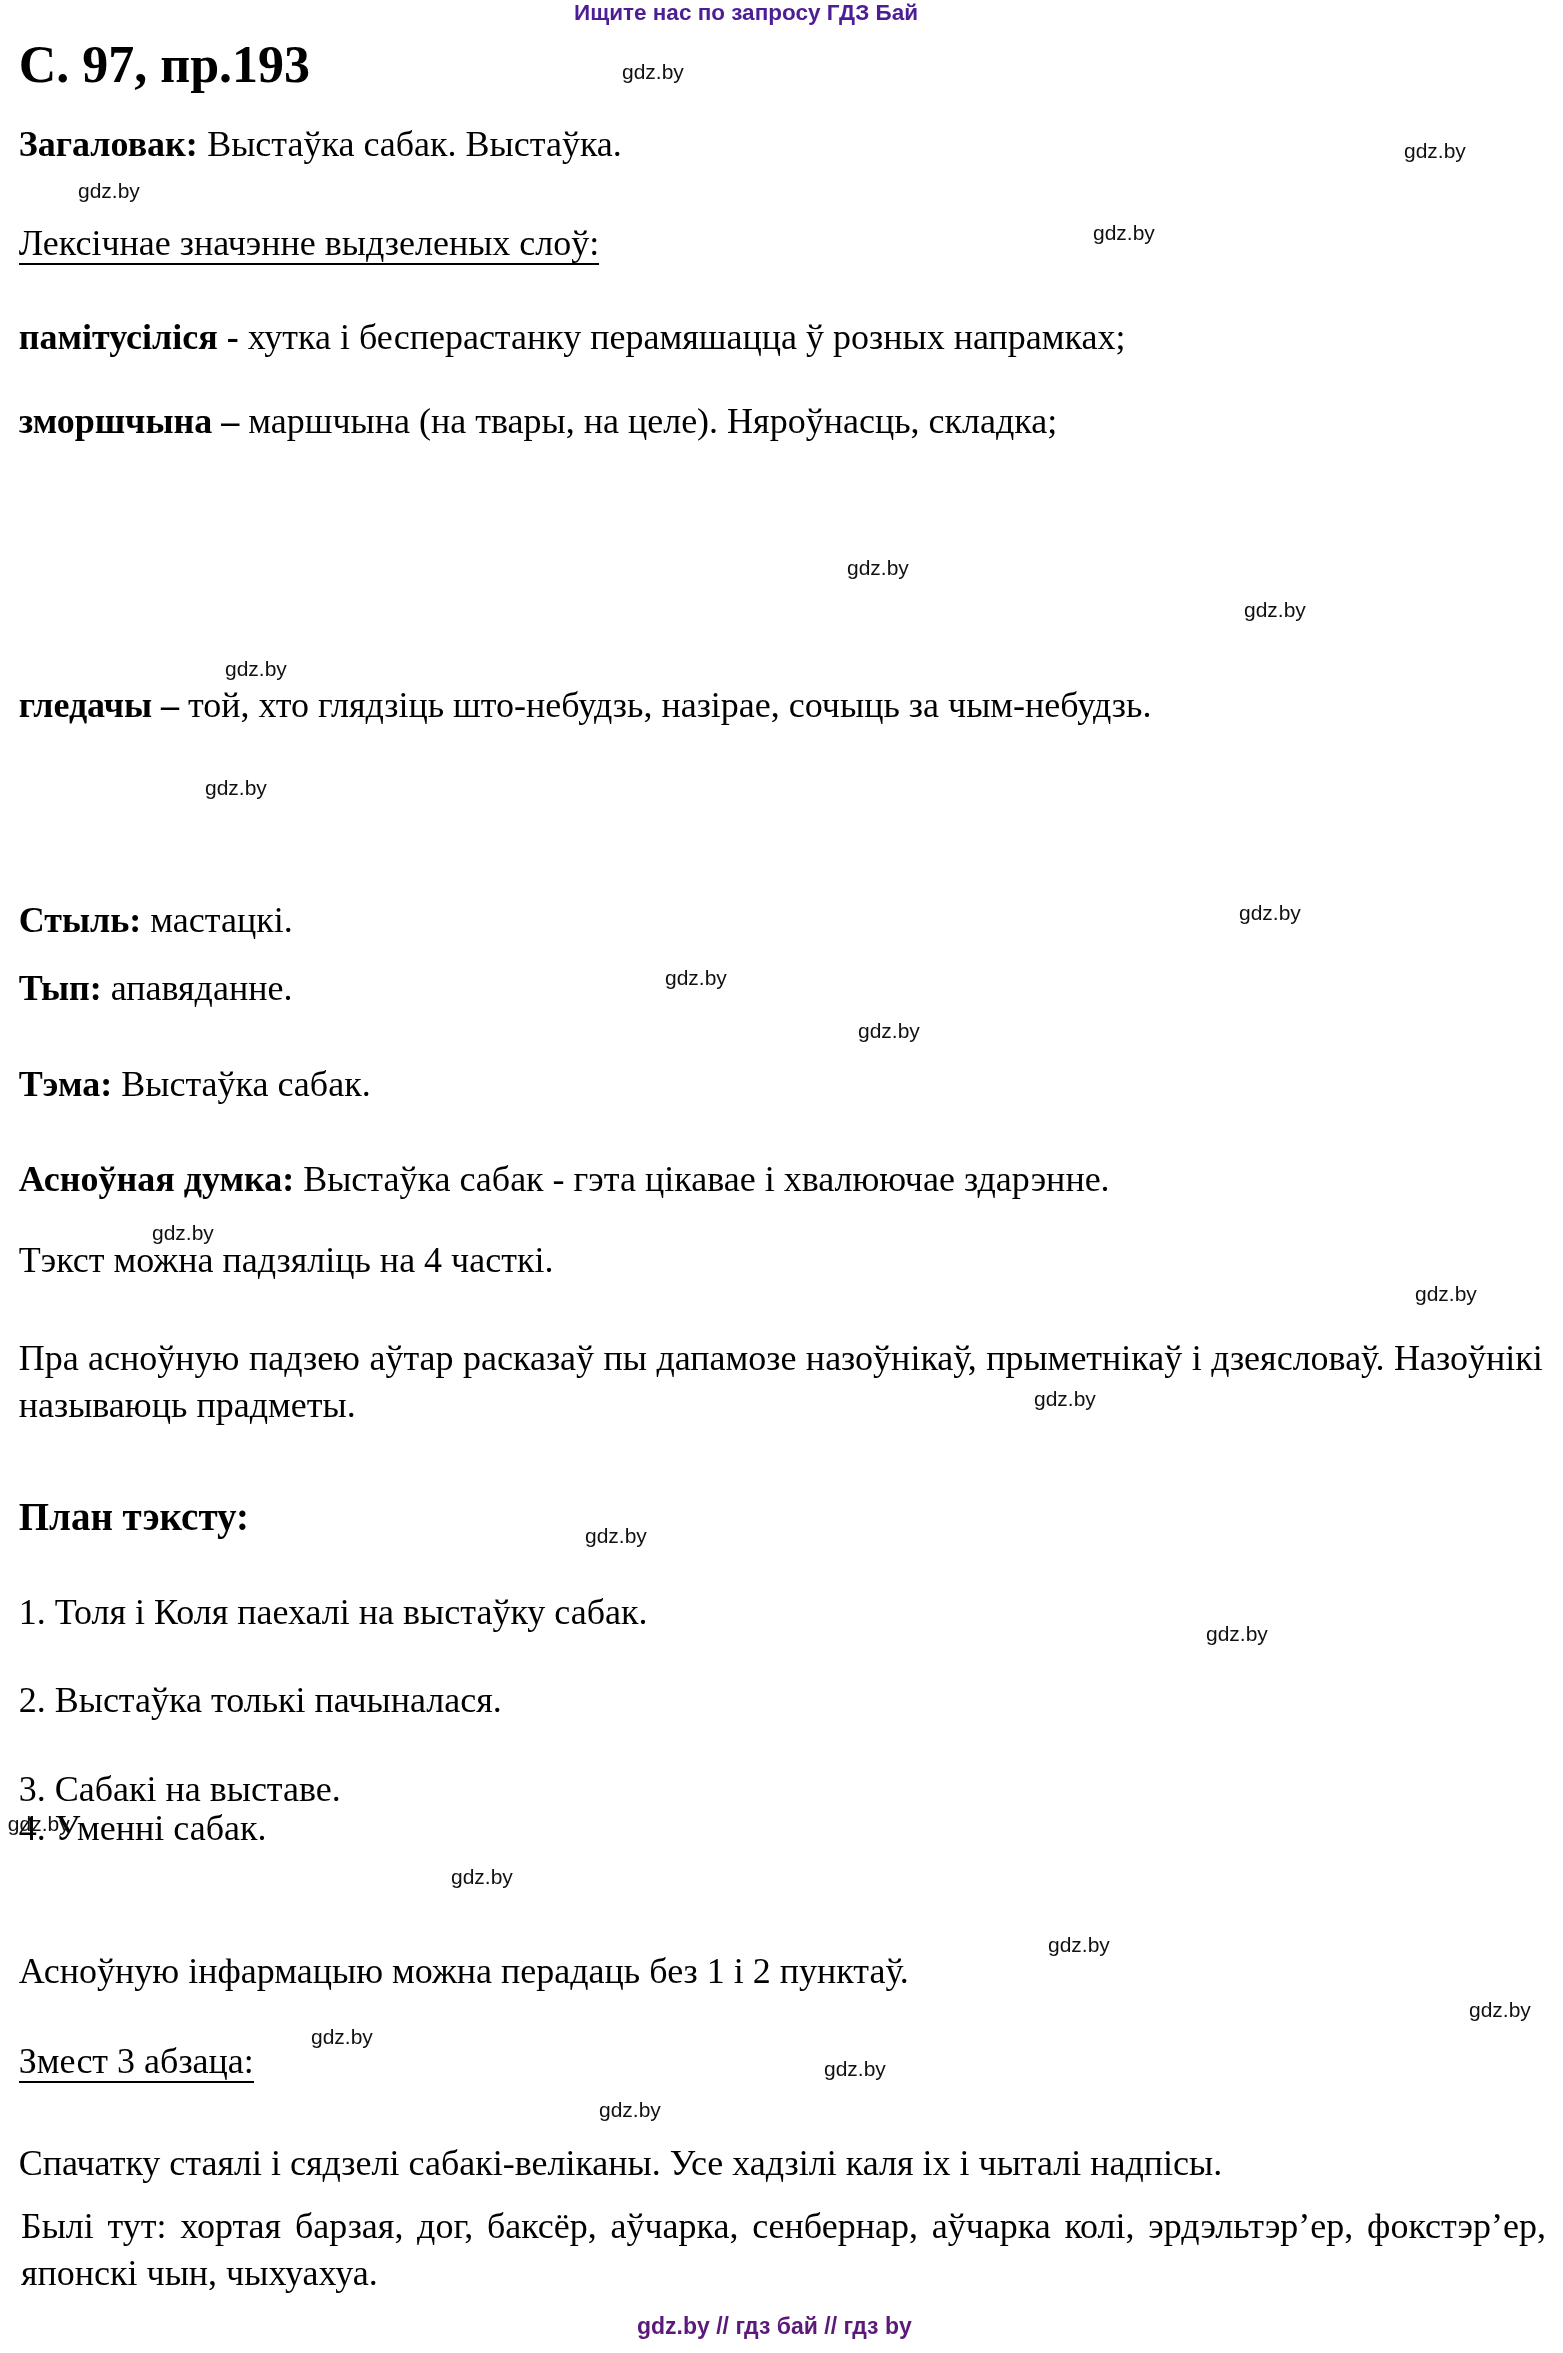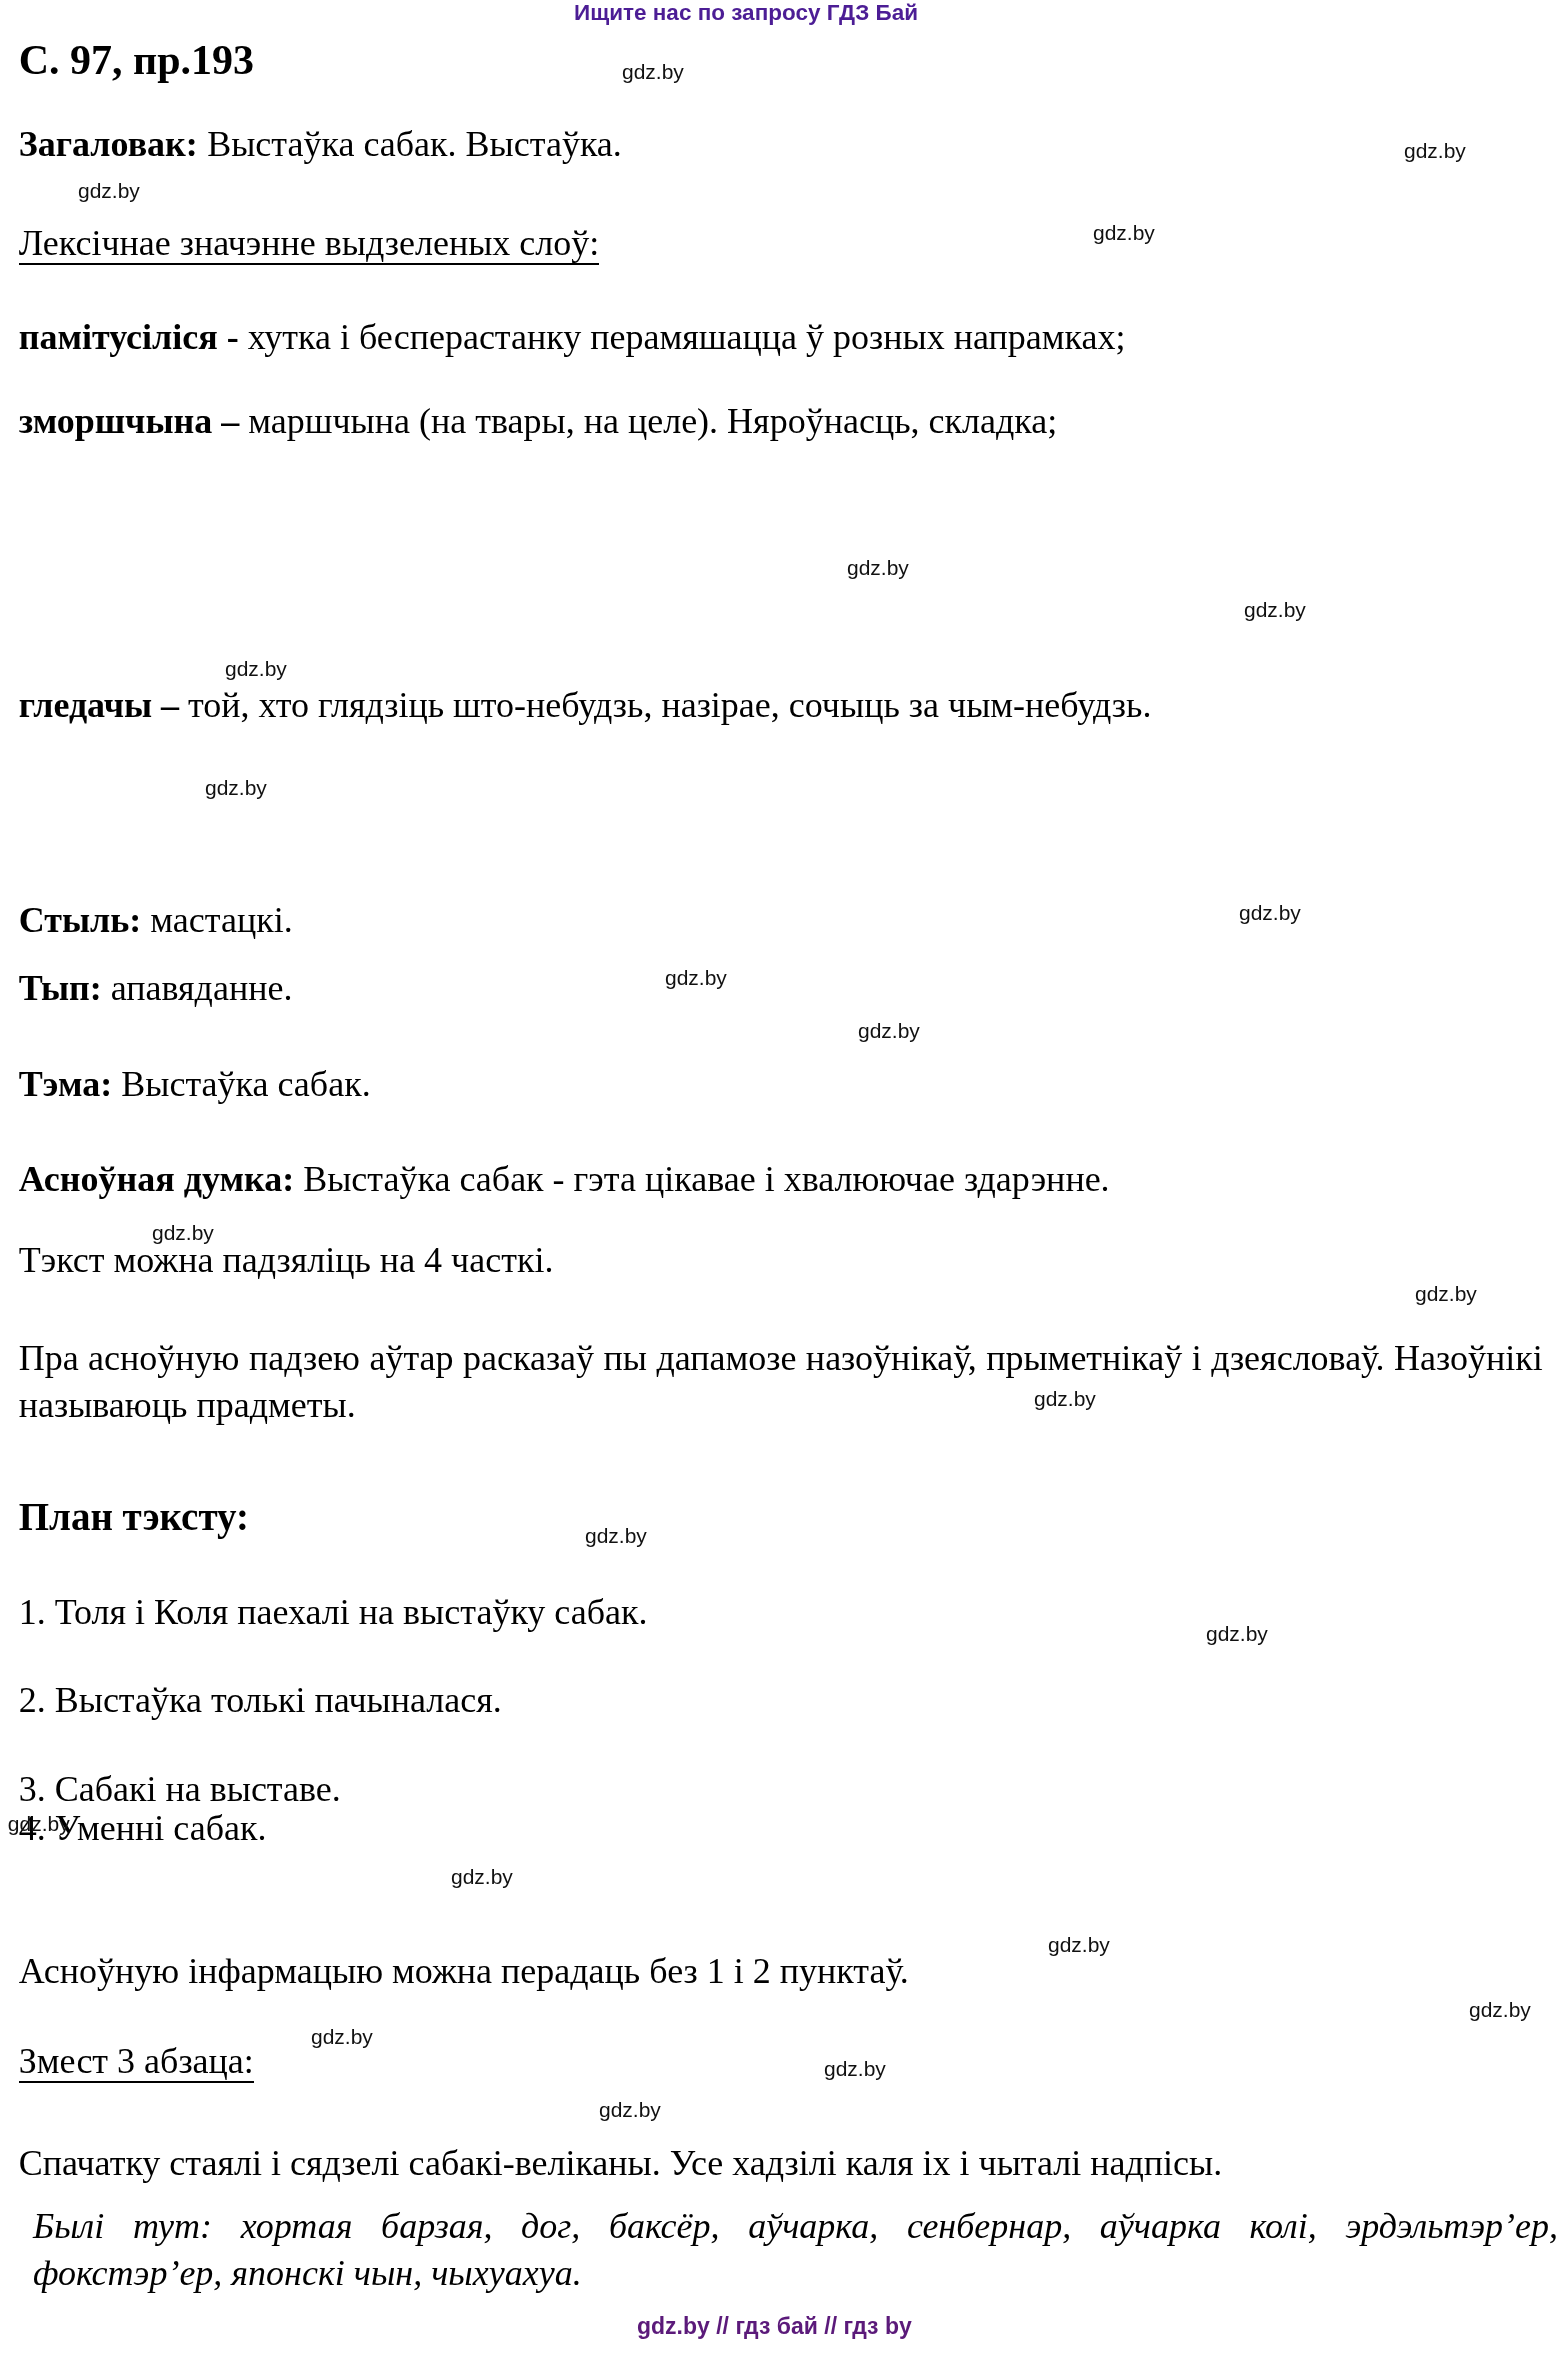--- a/index.html
+++ b/index.html
@@ -86,21 +86,21 @@
 </style>
 </head>
 <body>
 
 <div id="page">
 
   <div class="wm-top" style="left:574px; top:1.6px; color:#4c1d95;">Ищите нас по запросу ГДЗ Бай</div>
 
   <div id="content">
 
-    <div class="hdr-big" style="left:18.7px; top:39px; font-size:42px;">С. 97, пр.193</div>
+    <div class="hdr-big" style="left:18.7px; top:39px; font-size:52px;">С. 97, пр.193</div>
 
     <div class="line" style="left:18.7px; top:126px;">
       <span class="bold">Загаловак:</span><span style="padding-left:9.3px;">Выстаўка сабак. Выстаўка.</span>
     </div>
 
     <div class="line" style="left:18.7px; top:319px;">
       <span class="bold">памітусіліся -</span><span> хутка і бесперастанку перамяшацца ў розных напрамках;</span>
     </div>
 
     <div class="line" style="left:18.7px; top:225px;">
@@ -145,21 +145,21 @@
     <div class="line" style="left:18.7px; top:1774px;margin-top:36px;">4. Уменні сабак.</div>
 
     <div class="line" style="left:18.7px; top:1953px;">Асноўную інфармацыю можна перадаць без 1 і 2 пунктаў.</div>
 
     <div class="line" style="left:18.7px; top:2043px;">
       <span class="under">Змест 3 абзаца:</span>
     </div>
 
     <div class="line" style="left:18.7px; top:2145px;">Спачатку стаялі і сядзелі сабакі-велiканы. Усе хадзілі каля іх і чыталі надпісы.</div>
 
-    <div class="para just" style="left:33px; top:2203px; width:1525px;font-style:italic;">Былі тут: хортая барзая, дог, баксёр, аўчарка, сенбернар, аўчарка колі, эрдэльтэр’ер, фокстэр’ер, японскі чын, чыхуахуа.</div>
+    <div class="para just" style="left:21px; top:2203px; width:1525px;">Былі тут: хортая барзая, дог, баксёр, аўчарка, сенбернар, аўчарка колі, эрдэльтэр’ер, фокстэр’ер, японскі чын, чыхуахуа.</div>
   </div>
 
   <div id="watermarks">
       <div class="wm" style="left: 622px; top: 61px; color: rgb(17, 17, 17);">gdz.by</div>
       <div class="wm" style="left: 1404px; top: 140px; color: rgb(17, 17, 17);">gdz.by</div>
       <div class="wm" style="left: 78px; top: 180px; color: rgb(17, 17, 17);">gdz.by</div>
       <div class="wm" style="left: 1093px; top: 222px; color: rgb(17, 17, 17);">gdz.by</div>
       <div class="wm" style="left: 847px; top: 557px; color: rgb(17, 17, 17);">gdz.by</div>
       <div class="wm" style="left: 1244px; top: 599px; color: rgb(17, 17, 17);">gdz.by</div>
       <div class="wm" style="left: 225px; top: 658px; color: rgb(17, 17, 17);">gdz.by</div>

